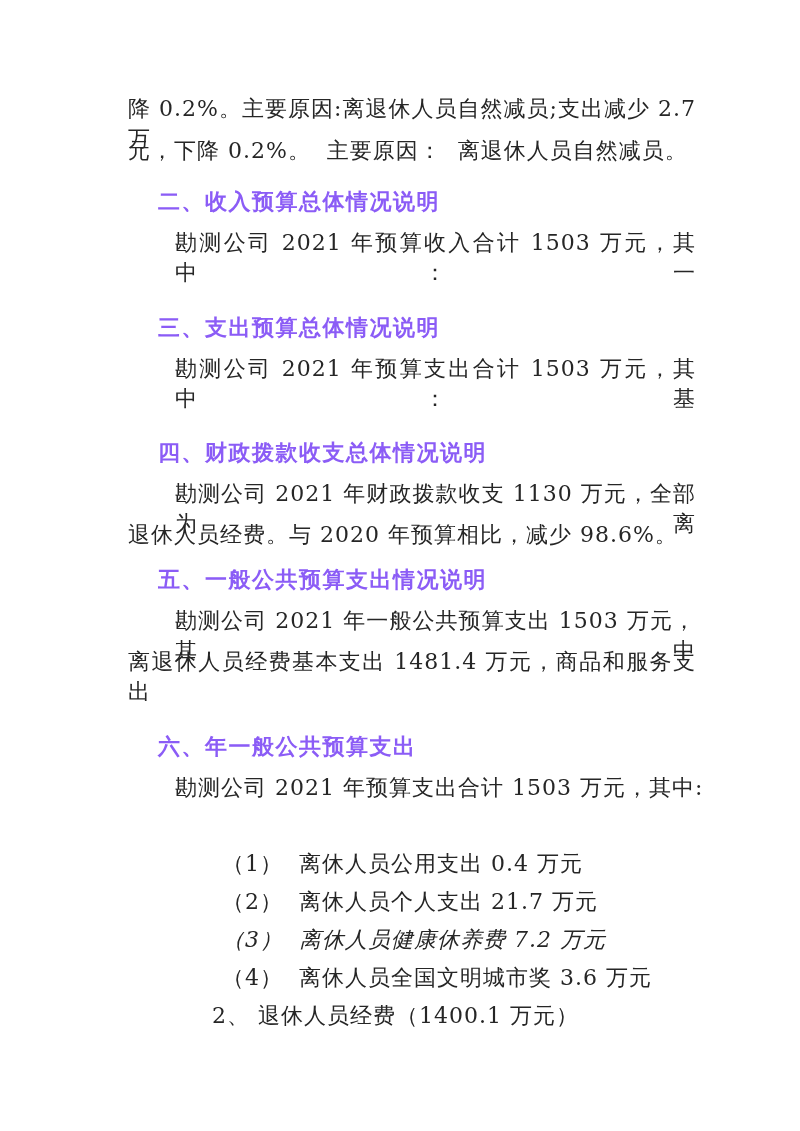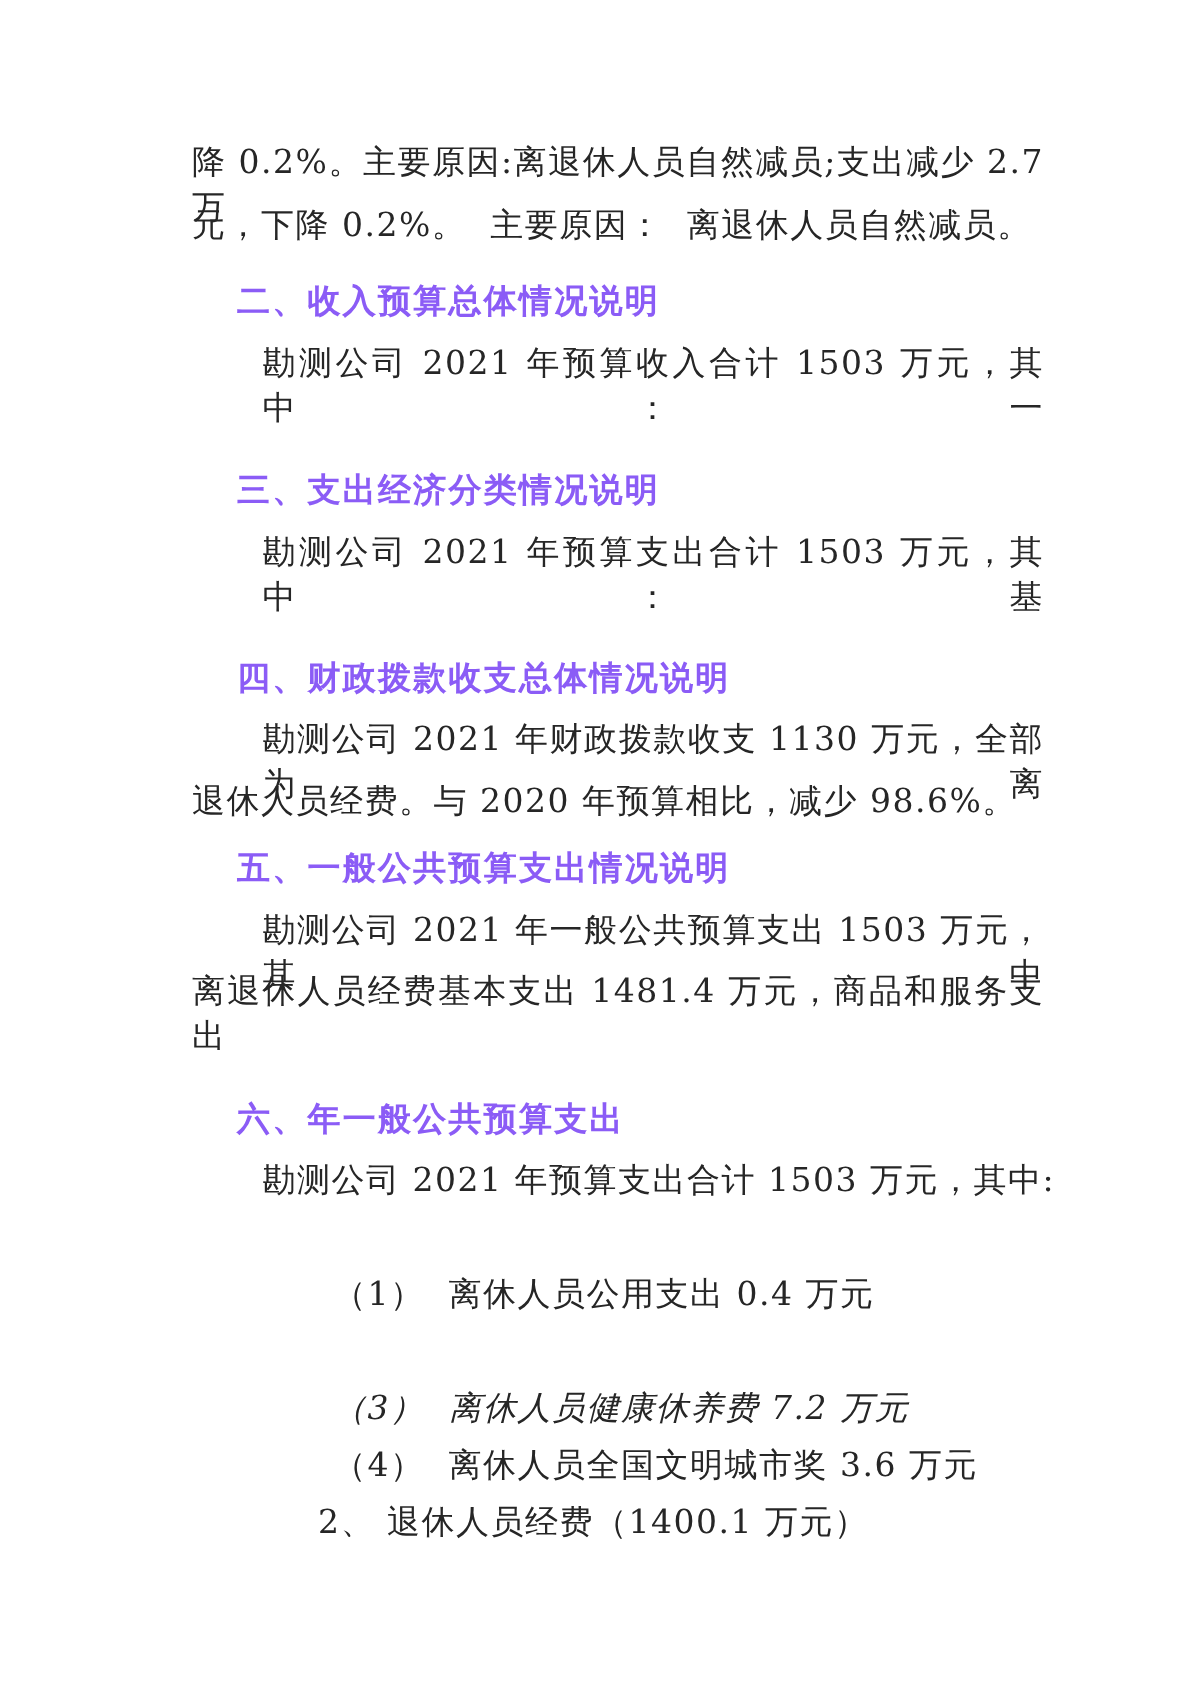--- a/index.html
+++ b/index.html
@@ -51,28 +51,29 @@
 </style>
 </head>
 <body>
 
 <div class="page">
   <div class="content">
       <div class="line body fill" style="top: 94px;">降 0.2%。主要原因:离退休人员自然减员;支出减少 2.7 万</div>
       <div class="line body" style="top: 136px;">元，下降 0.2%。  主要原因：  离退休人员自然减员。</div>
       <div class="line heading" style="top: 187px;">二、收入预算总体情况说明</div>
       <div class="line para-first fill" style="top: 228px;">勘测公司 2021 年预算收入合计 1503 万元，其中：一</div>
-      <div class="line heading" style="top: 313px;">三、支出经济分类情况说明</div>
+      <div class="line heading" style="top: 313px;">三、支出预算总体情况说明</div>
       <div class="line para-first fill" style="top: 354px;">勘测公司 2021 年预算支出合计 1503 万元，其中：基</div>
       <div class="line heading" style="top: 438px;">四、财政拨款收支总体情况说明</div>
       <div class="line para-first fill" style="top: 479px;">勘测公司 2021 年财政拨款收支 1130 万元，全部为离</div>
       <div class="line body" style="top: 520px;">退休人员经费。与 2020 年预算相比，减少 98.6%。</div>
       <div class="line heading" style="top: 565px;">五、一般公共预算支出情况说明</div>
       <div class="line para-first fill" style="top: 606px;">勘测公司 2021 年一般公共预算支出 1503 万元，其中</div>
       <div class="line body fill" style="top: 647px;">离退休人员经费基本支出 1481.4 万元，商品和服务支出</div>
       <div class="line heading" style="top: 732px;">六、年一般公共预算支出</div>
       <div class="line para-first" style="top: 773px;">勘测公司 2021 年预算支出合计 1503 万元，其中:</div>
       <div class="line item-paren" style="top: 849px;">（1）  离休人员公用支出 0.4 万元</div>
+      <div class="line item-paren" style="top: 887px;">（2）  离休人员个人支出 21.7 万元</div>
       <div class="line item-paren" style="top: 925px; font-style: italic;">（3）  离休人员健康休养费 7.2 万元</div>
       <div class="line item-paren" style="top: 963px;">（4）  离休人员全国文明城市奖 3.6 万元</div>
       <div class="line item-num" style="top: 1001px;">2、 退休人员经费（1400.1 万元）</div>
     </div>
 </div>
 
 </body></html>

